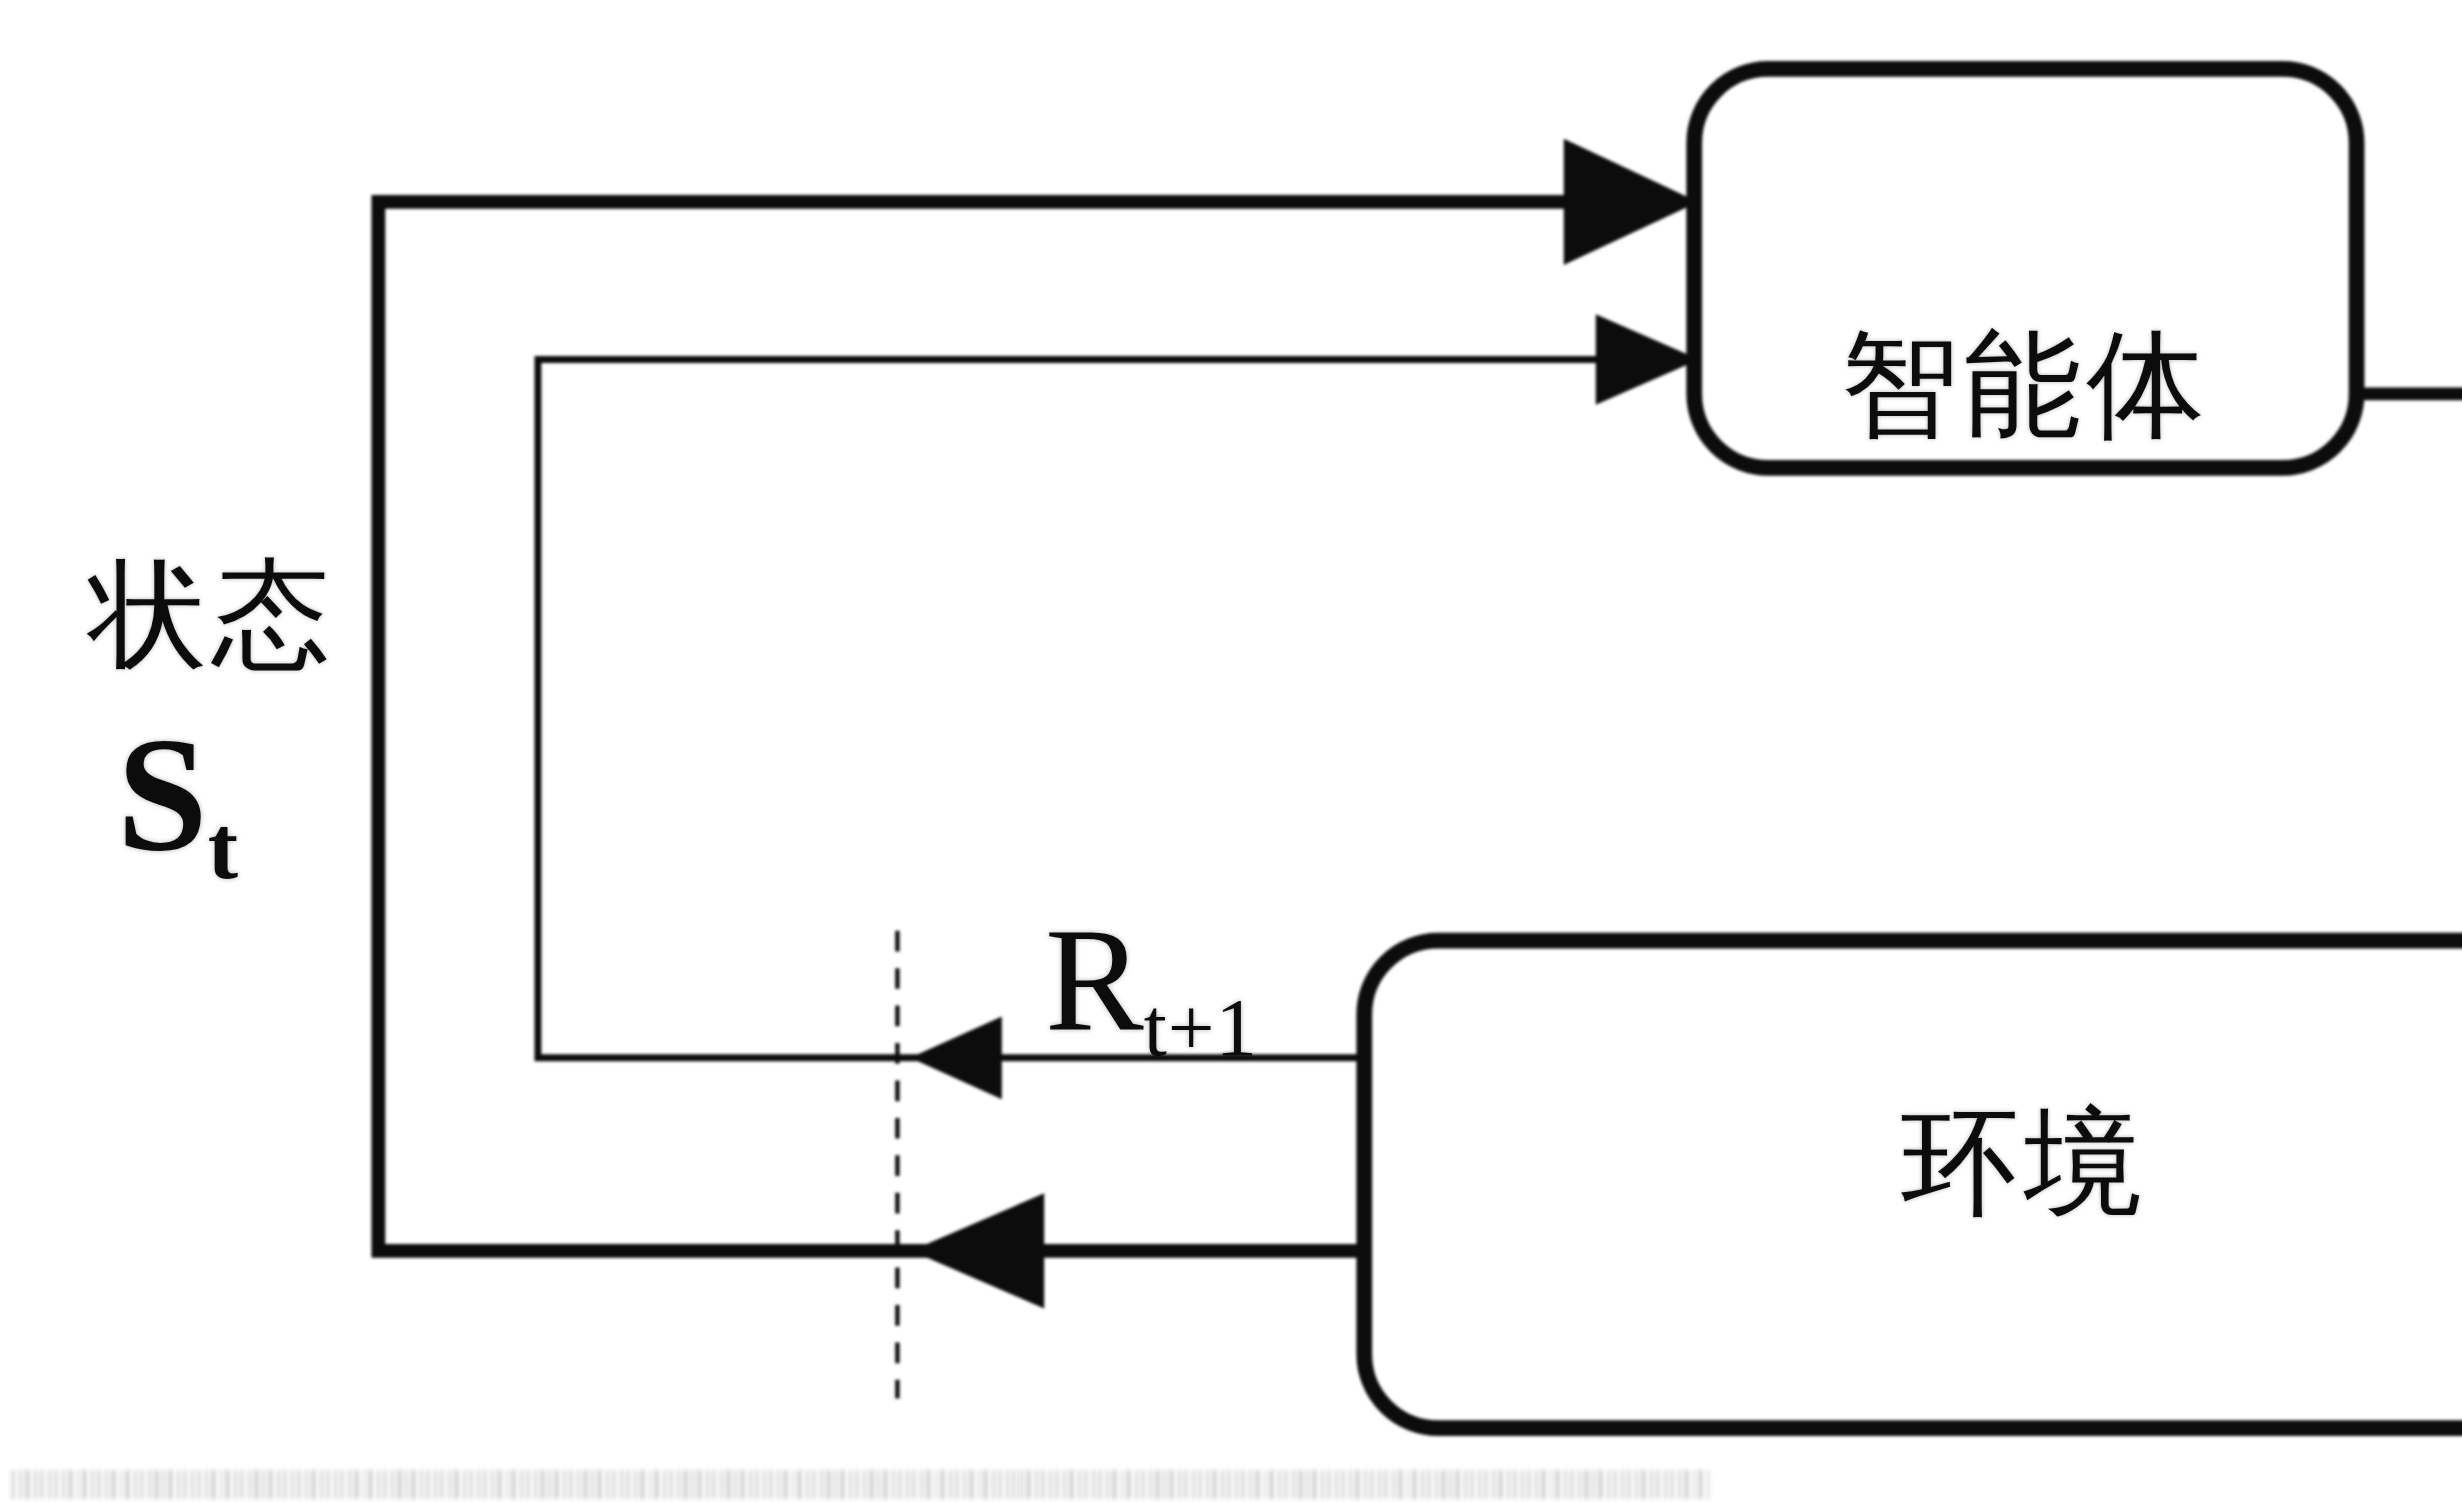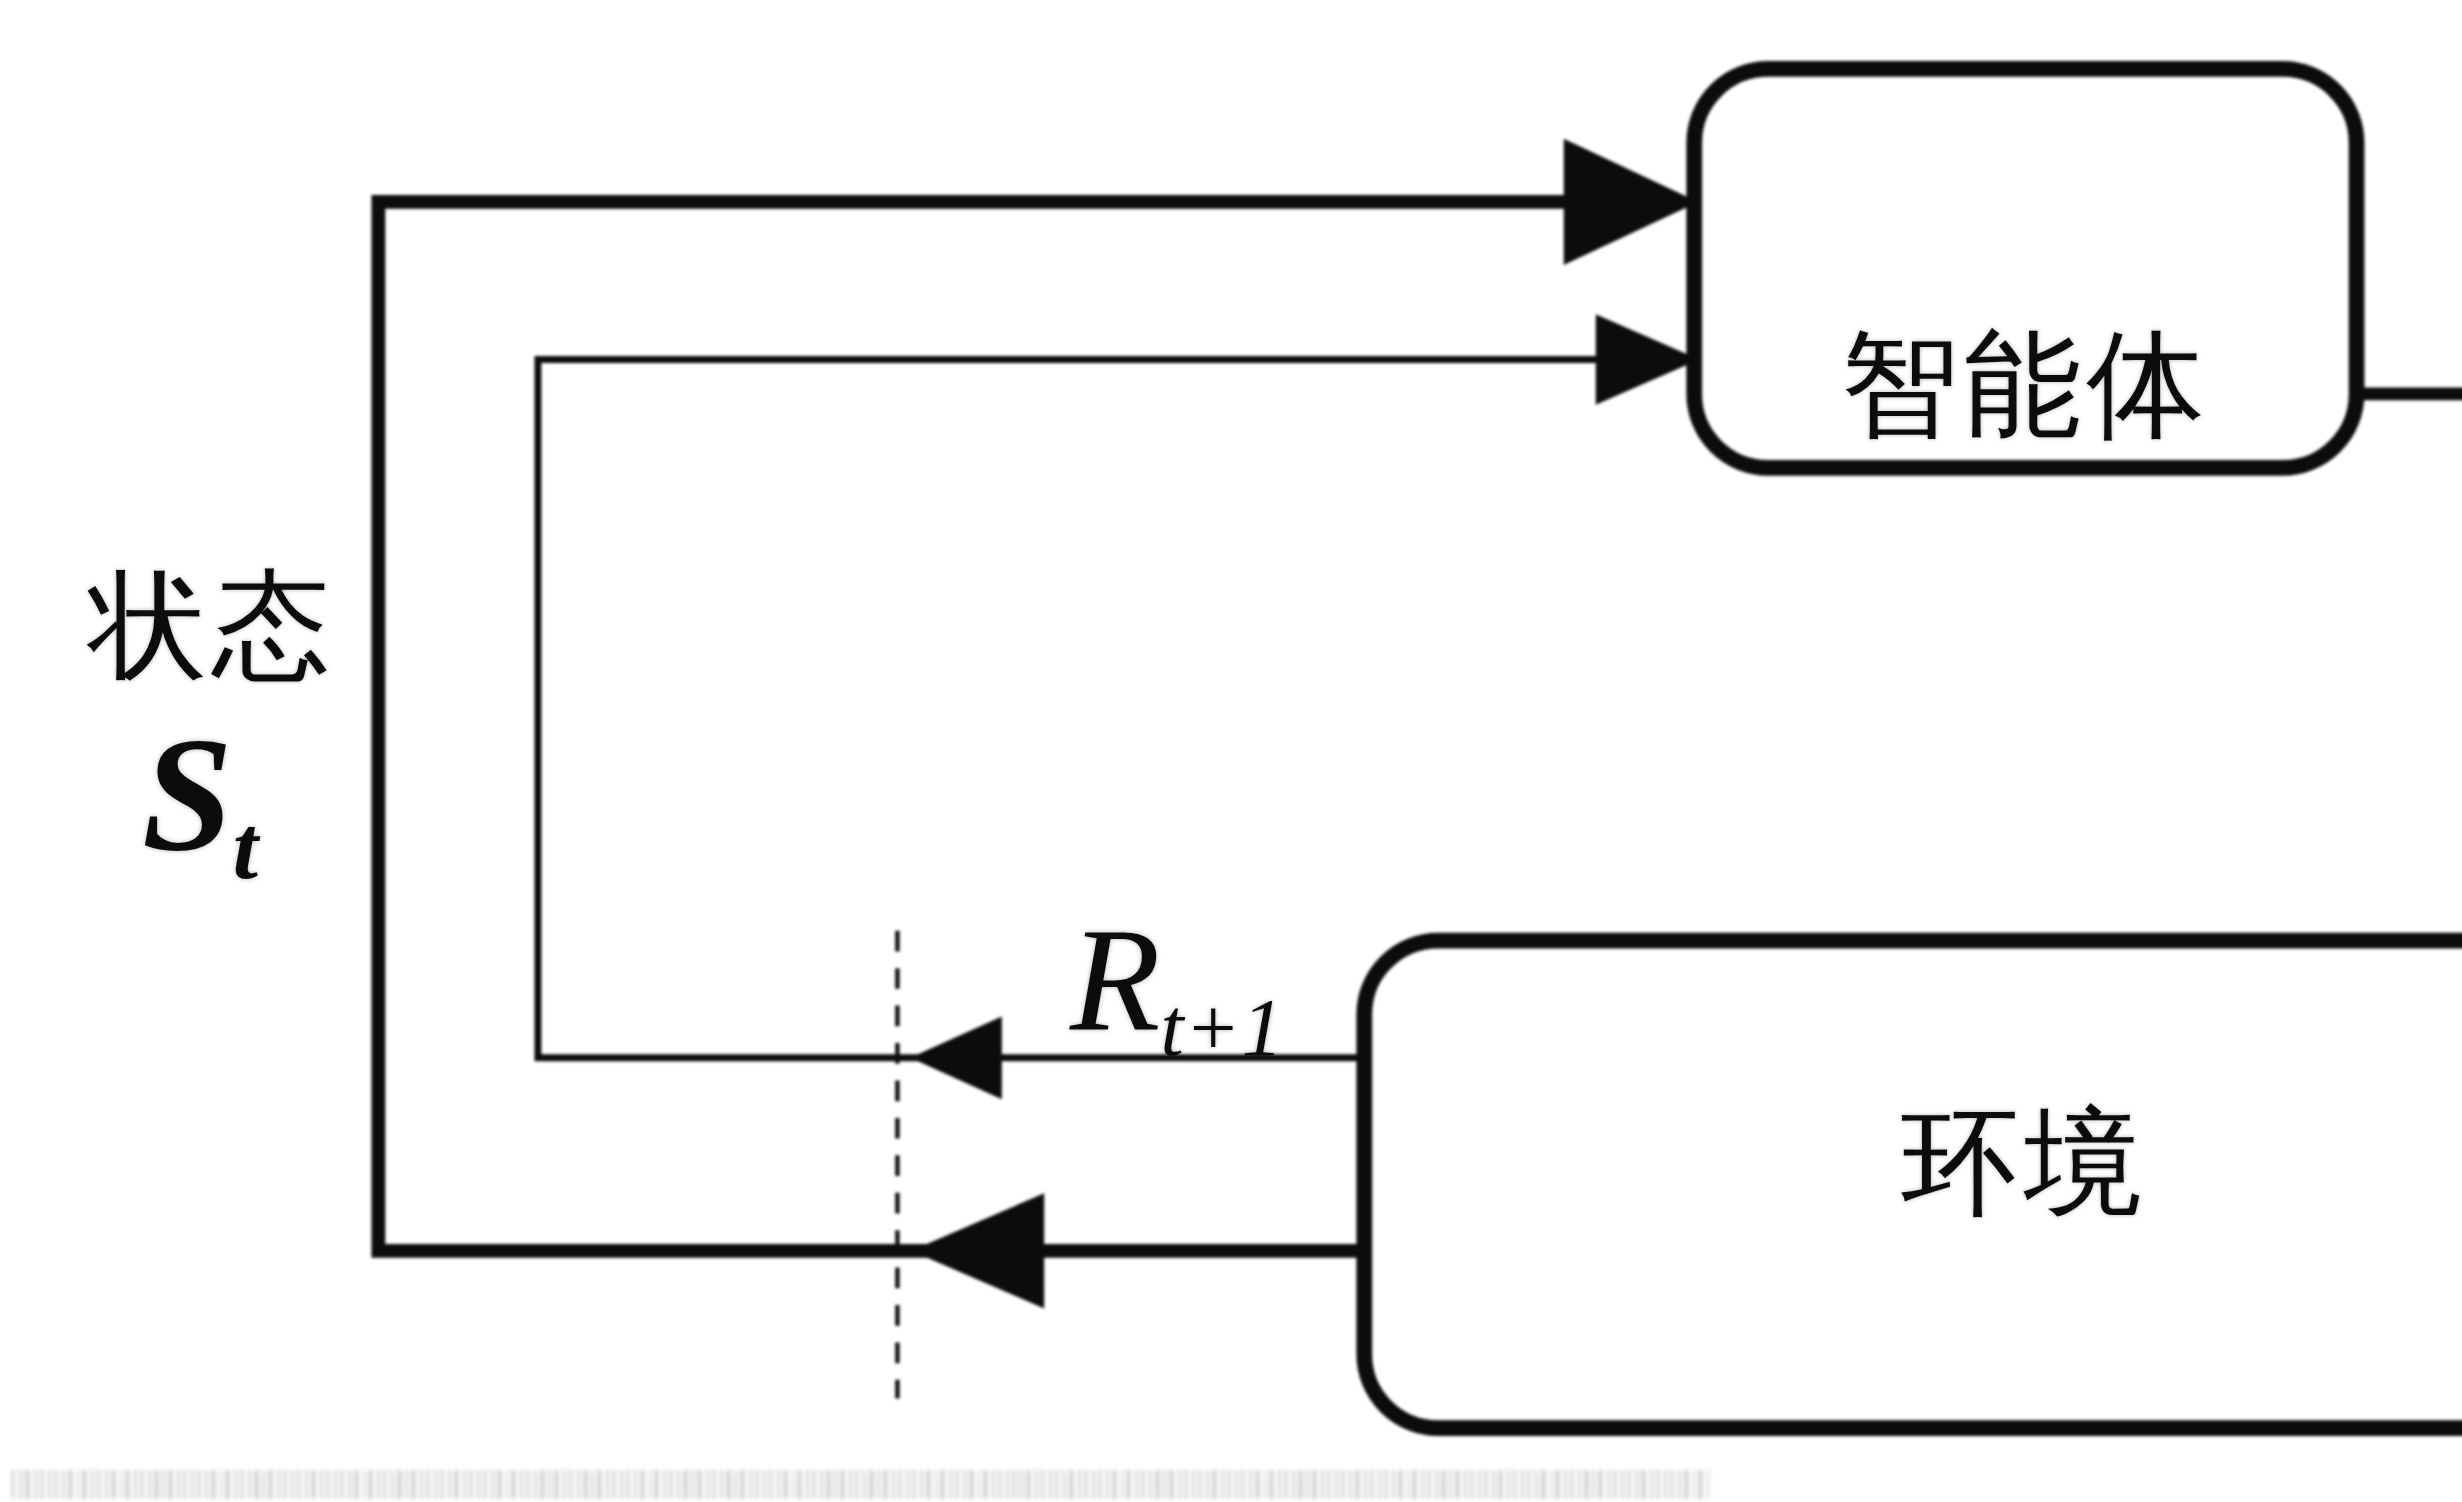--- a/index.html
+++ b/index.html
@@ -19,32 +19,30 @@
     letter-spacing:4.9px;
     color:#0c0c0c;
     text-align:center;
     white-space:nowrap;
     text-shadow:0 0 4.4px rgba(0,0,0,0.30);
     font-family:Liberation Mono, monospace;
     margin-top:24px;
   }
   .agent-label{left:1694px;top:306px;width:662px;}
   .env-label{left:1364px;top:1084px;width:1320px;}
-  .state-caption{left:84px;top:547px;width:256px;}
+  .state-caption{left:84px;top:536px;width:256px;}
   .reward-caption{left:593px;top:563px;width:256px;}
   
   .math{
     position:absolute;
-    font-style:italic;
     color:#0c0c0c;
     white-space:nowrap;
     line-height:1;
     text-shadow:0 0 4.9px rgba(0,0,0,0.30);
     font-family:"Liberation Serif","DejaVu Serif",serif;
-    margin-left:25px;
   }
   .math .mi{font-size:163px;}
   .math .msub{font-size:91px;vertical-align:-28.6px;letter-spacing:1px;}
   .math.big{font-weight:700;}
   .math.small .mi{font-size:148px;}
   .math.small .msub{font-size:83px;vertical-align:-24.6px;}
   .state-symbol{left:117px;top:713px;}
   .reward-symbol{left:569px;top:723px;}
   .next-reward-symbol{left:1045px;top:906px;}
   .next-state-symbol{left:1083px;top:1109px;}

